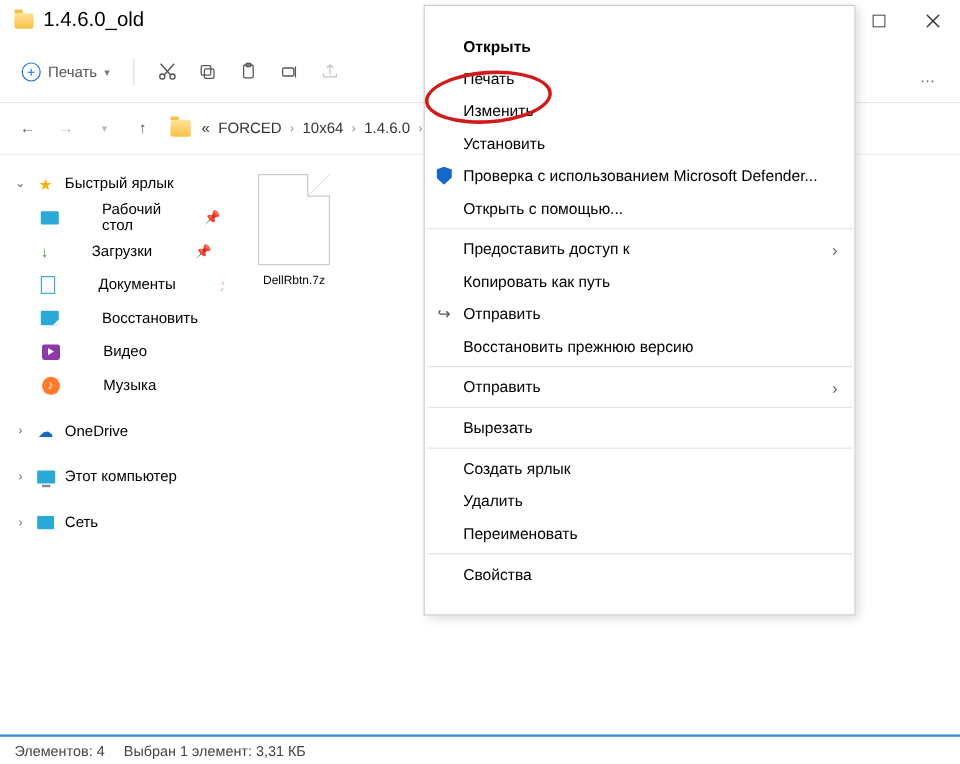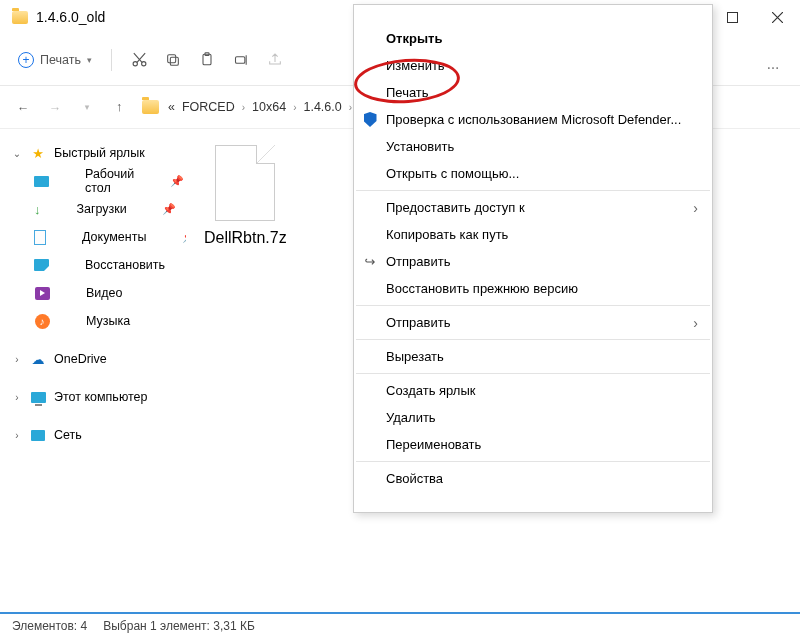--- a/index.html
+++ b/index.html
@@ -2,21 +2,21 @@
 <html><head>
 <meta charset="utf-8">
 <style>
   * { box-sizing: border-box; margin: 0; padding: 0; font-family: "Segoe UI", Arial, sans-serif; }
   body { width: 800px; height: 637px; background: #fff; position: relative; overflow: hidden; font-size: 12.5px; color: #000; }
 
   
   .titlebar { height: 34px; display: flex; align-items: center; padding-left: 12px; }
   .titlebar .folder-ic { width: 16px; height: 13px; margin-right: 8px; background: linear-gradient(#ffe29a,#f8c146); border-radius: 2px; position: relative; }
   .titlebar .folder-ic::before { content:""; position:absolute; top:-3px; left:0; width:7px; height:3px; background:#f8c146; border-radius:1px 1px 0 0;}
-  .titlebar .title { font-size: 14px; }
+  .titlebar .title { font-size: 17px; }
   .win-controls { position: absolute; top: 0; right: 0; display: flex; }
   .win-btn { width: 45px; height: 34px; display: flex; align-items: center; justify-content: center; }
 
   
   .toolbar { height: 52px; display: flex; align-items: center; padding: 0 8px; border-bottom: 1px solid #e8e8e8; }
   .create-btn { display: flex; align-items: center; gap: 6px; padding: 6px 10px; border-radius: 4px; color: #555; }
   .create-btn .plus { width:16px; height:16px; border:1.2px solid #1a73e8; border-radius:50%; display:flex; align-items:center; justify-content:center; color:#1a73e8; font-size:12px; line-height:1;}
   .divider { width:1px; height:22px; background:#ddd; margin:0 10px; }
   .tbicon { width:34px; height:34px; display:flex; align-items:center; justify-content:center; color:#666; border-radius:4px; }
   .tbicon.more { position:absolute; right:10px; top:50px; }
@@ -50,21 +50,21 @@
   .i-music{width:15px;height:15px;border-radius:50%;background:#ff7a29;display:flex;align-items:center;justify-content:center;color:#fff;font-size:10px;}
   .i-cloud{color:#0f6cbd;}
   .i-pc{width:15px;height:11px;background:#2aa8d8;border-radius:1px;position:relative;}
   .i-pc::after{content:"";position:absolute;bottom:-3px;left:4px;width:7px;height:2px;background:#888;}
   .i-net{width:14px;height:11px;background:#2aa8d8;border-radius:1px;}
 
   .content { flex:1; padding: 16px 18px; position:relative;}
   .file { width: 82px; text-align:center; }
   .file-icon { width: 60px; height: 76px; margin: 0 auto 8px; background:#fff; border:1px solid #ccc; position:relative;}
   .file-icon::before{content:"";position:absolute;top:-1px;right:-1px;width:18px;height:18px;background:linear-gradient(135deg,#fff 48%, #ddd 50%, #fff 52%);border-left:1px solid #ccc;border-bottom:1px solid #ccc;}
-  .file-name { font-size:16px; }
+  .file-name { font-size:10px; }
 
   
   .status { position:absolute; bottom:0; left:0; right:0; height:25px; border-top:2px solid #3a8fda; display:flex; align-items:center; padding:0 12px; gap:16px; font-size:12px; color:#444;}
 
   
   .ctxmenu { position:absolute; top:4px; left:353px; width:360px; background:#fff; border:1px solid #ccc; box-shadow:3px 3px 8px rgba(0,0,0,0.15); z-index:10; padding:20px 0;}
   .ctx-item { height:27px; display:flex; align-items:center; padding:0 18px 0 32px; font-size:13px; position:relative;}
   .ctx-item.bold { font-weight:600; }
   .ctx-sep { height:1px; background:#e3e3e3; margin:3px 2px;}
   .ctx-sub::after { content:"›"; position:absolute; right:14px; color:#666; font-size:14px;}
@@ -234,35 +234,35 @@
 <div class="status">
   <span>Элементов: 4</span>
   <span>Выбран 1 элемент: 3,31 КБ</span>
 </div>
 
 <div class="ctxmenu">
   <div class="ctx-item bold">
       <span>Открыть</span>
     </div>
   <div class="ctx-item">
+      <span>Печать</span>
+    </div>
+  <div class="ctx-item">
       <span>Изменить</span>
     </div>
   <div class="ctx-item">
-      <span>Печать</span>
+      <span>Установить</span>
     </div>
   <div class="ctx-item">
     <span class="ctx-icon">
         <span class="shield"></span>
       </span>
     <span>Проверка с использованием Microsoft Defender...</span>
   </div>
   <div class="ctx-item">
-      <span>Установить</span>
-    </div>
-  <div class="ctx-item">
       <span>Открыть с помощью...</span>
     </div>
   <div class="ctx-sep"></div>
   <div class="ctx-item ctx-sub">
       <span>Предоставить доступ к</span>
     </div>
   <div class="ctx-item">
       <span>Копировать как путь</span>
     </div>
   <div class="ctx-item">

